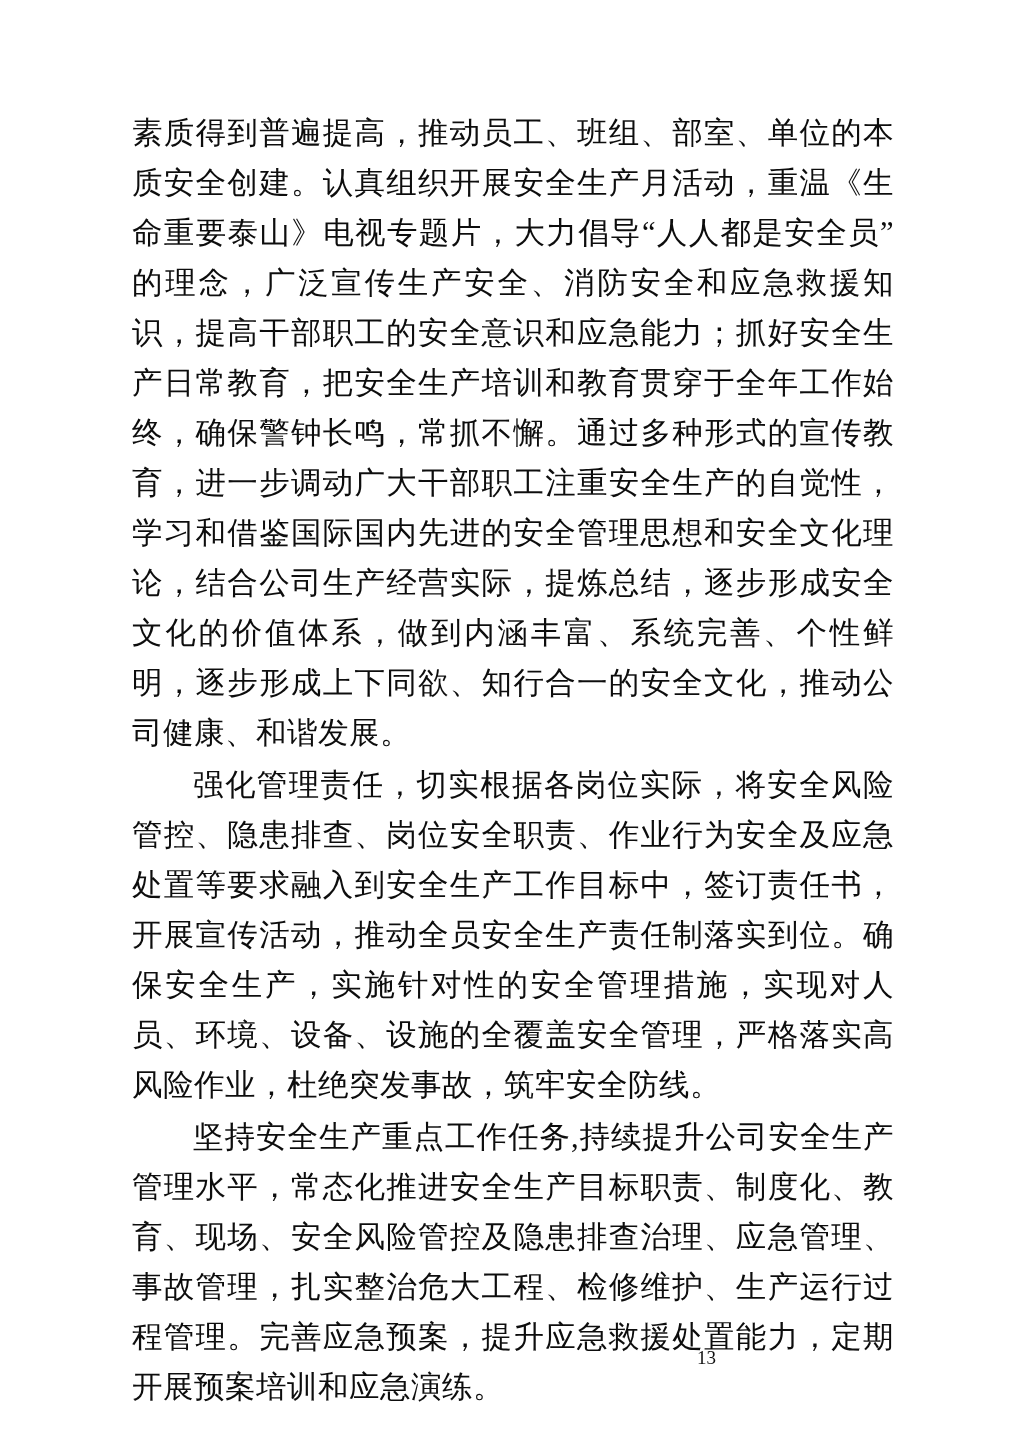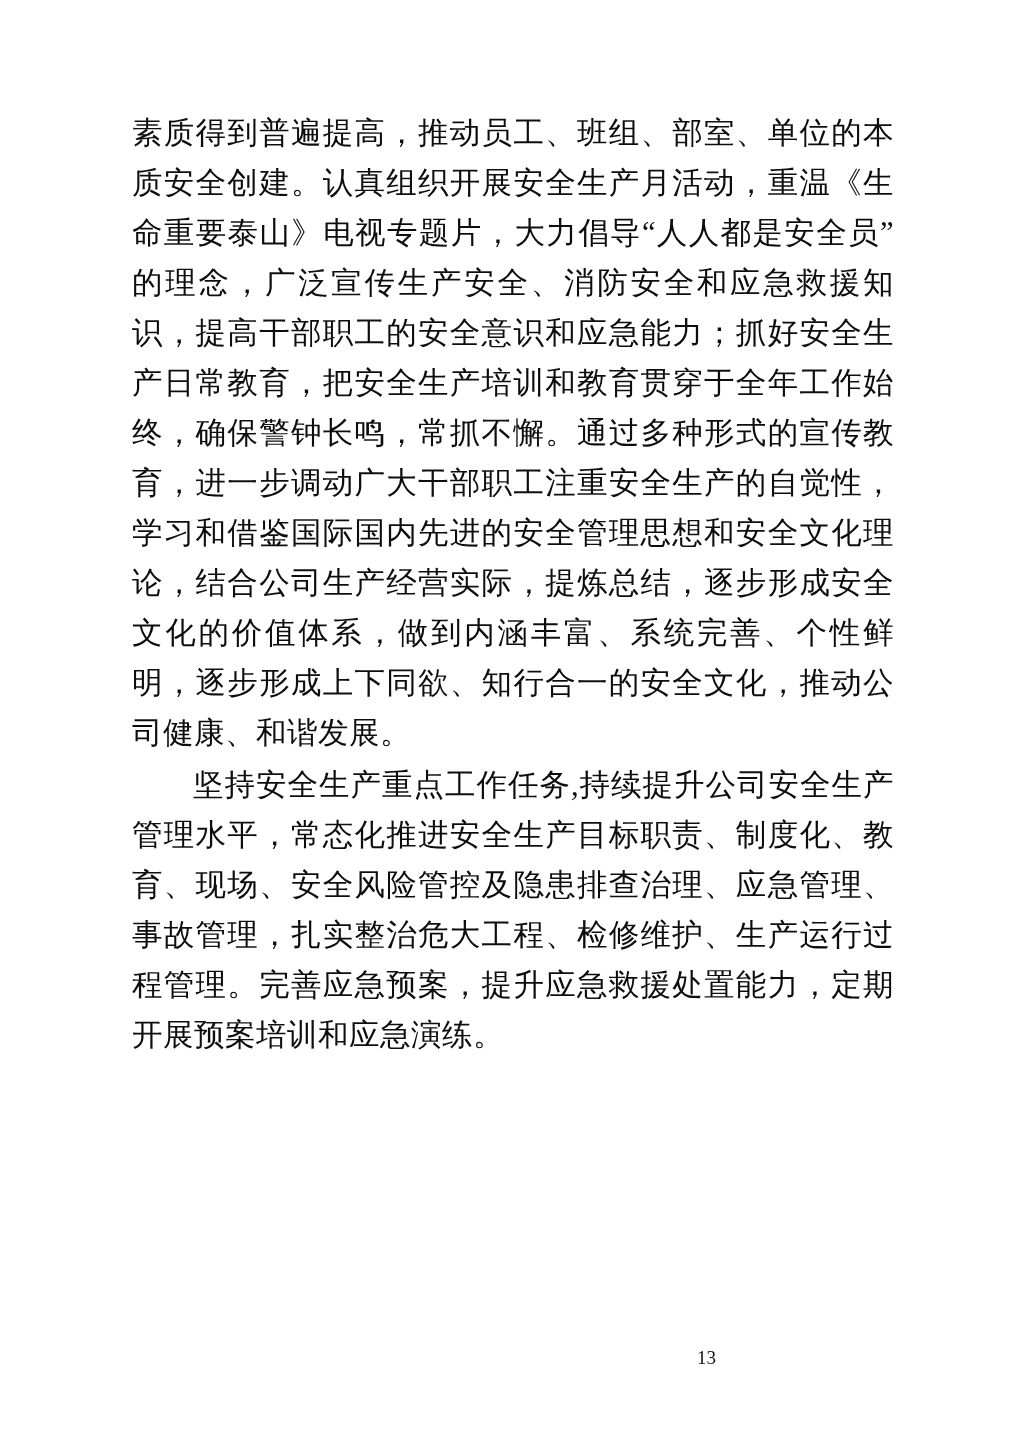--- a/index.html
+++ b/index.html
@@ -59,16 +59,17 @@
     font-family: "Liberation Serif", "DejaVu Serif", serif;
     color: #111111;
   }
 </style>
 </head>
 <body>
 
 <div class="page">
   <div class="content">
     <p class="para">素质得到普遍提高，推动员工、班组、部室、单位的本质安全创建。认真组织开展安全生产月活动，重温《生命重要泰山》电视专题片，大力倡导“人人都是安全员”的理念，广泛宣传生产安全、消防安全和应急救援知识，提高干部职工的安全意识和应急能力；抓好安全生产日常教育，把安全生产培训和教育贯穿于全年工作始终，确保警钟长鸣，常抓不懈。通过多种形式的宣传教育，进一步调动广大干部职工注重安全生产的自觉性，学习和借鉴国际国内先进的安全管理思想和安全文化理论，结合公司生产经营实际，提炼总结，逐步形成安全文化的价值体系，做到内涵丰富、系统完善、个性鲜明，逐步形成上下同欲、知行合一的安全文化，推动公司健康、和谐发展。</p>
+    <p class="para indent">强化管理责任，切实根据各岗位实际，将安全风险管控、隐患排查、岗位安全职责、作业行为安全及应急处置等要求融入到安全生产工作目标中，签订责任书，开展宣传活动，推动全员安全生产责任制落实到位。确保安全生产，实施针对性的安全管理措施，实现对人员、环境、设备、设施的全覆盖安全管理，严格落实高风险作业，杜绝突发事故，筑牢安全防线。</p>
     <p class="para indent">坚持安全生产重点工作任务,持续提升公司安全生产管理水平，常态化推进安全生产目标职责、制度化、教育、现场、安全风险管控及隐患排查治理、应急管理、事故管理，扎实整治危大工程、检修维护、生产运行过程管理。完善应急预案，提升应急救援处置能力，定期开展预案培训和应急演练。</p>
   </div>
   <div class="page-number">13</div>
 </div>
 
 </body></html>

